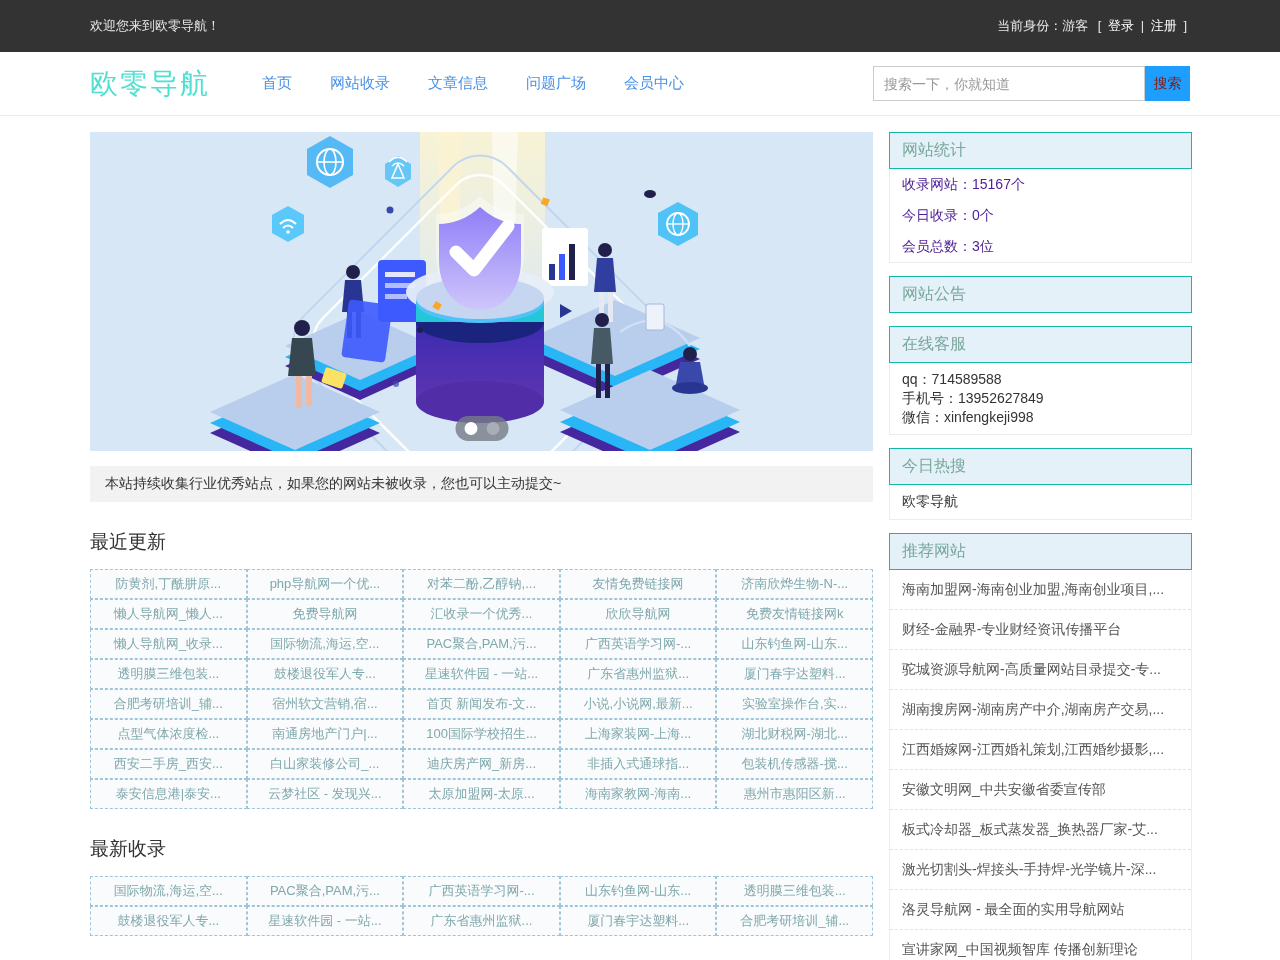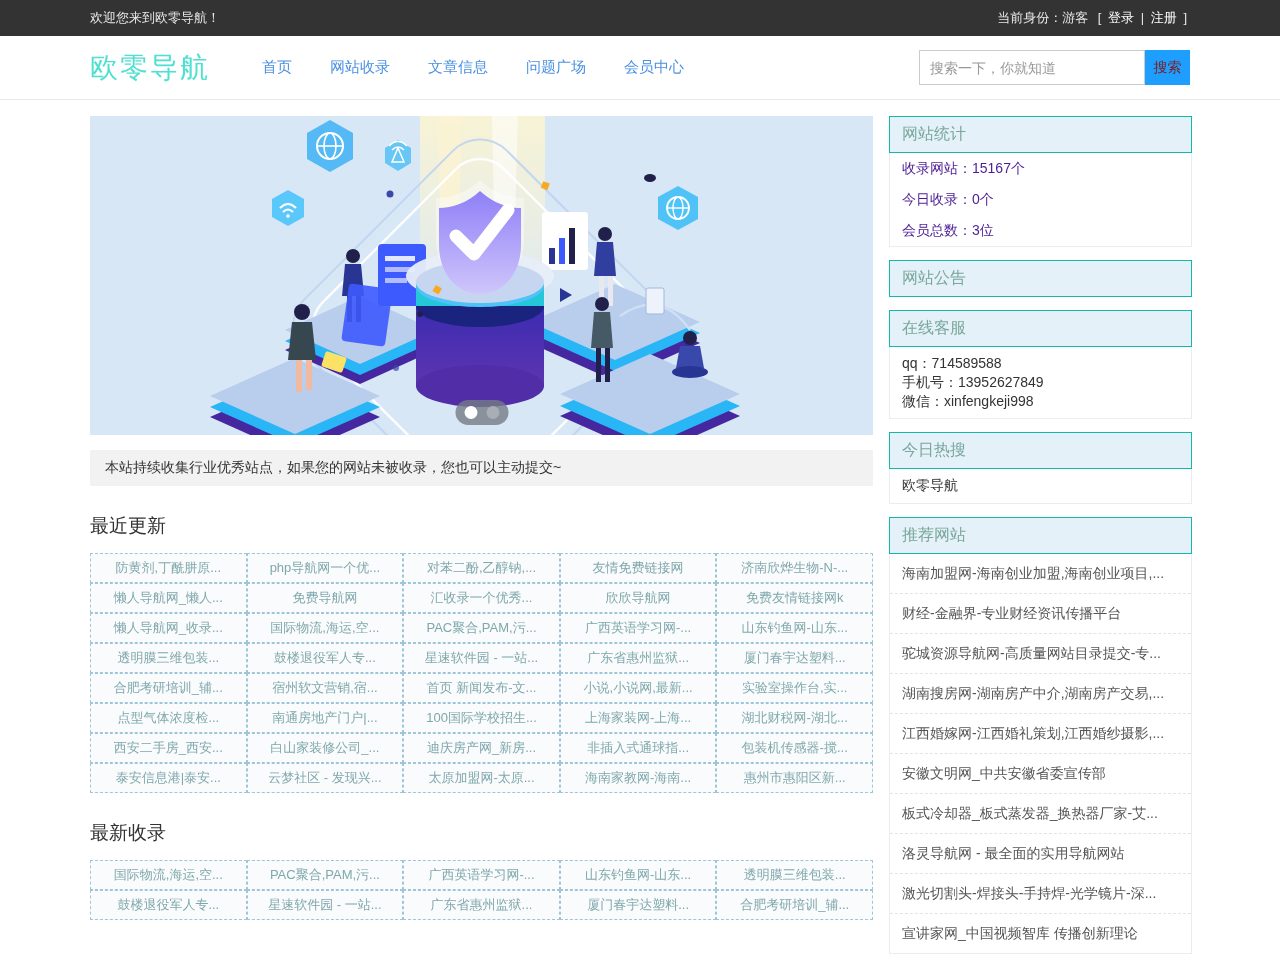--- a/index.html
+++ b/index.html
@@ -1,32 +1,32 @@
 <!DOCTYPE html>
 <html><head>
 <meta charset="utf-8">
 <style>
   * { margin:0; padding:0; box-sizing:border-box; }
   html,body { width:1280px; height:960px; overflow:hidden; background:#ffffff;
     font-family:"Liberation Sans","DejaVu Sans",sans-serif; }
 
   
-  .topbar { height:36px; background:#333333; color:#e6e6e6; font-size:13px;
+  .topbar { height:52px; background:#333333; color:#e6e6e6; font-size:13px;
     display:flex; align-items:center; justify-content:space-between; padding:0 90px; }
   .topbar a { color:#ffffff; text-decoration:none; cursor:pointer; }
   .topbar .idgroup span { margin:0 3px; }
 
   
   .header { height:64px; background:#fff; border-bottom:1px solid #e9e9e9;
     display:flex; align-items:center; padding:0 90px; }
   .logo { font-size:28px; color:#4FE0D1; margin-right:52px; letter-spacing:2px; cursor:pointer; }
   .nav { display:flex; }
   .nav a { color:#4A90E2; font-size:15px; margin-right:38px; text-decoration:none; cursor:pointer; }
   .search { margin-left:auto; display:flex; }
-  .search input { width:226px; height:35px; border:1px solid #cccccc; padding:0 10px;
+  .search input { width:272px; height:35px; border:1px solid #cccccc; padding:0 10px;
     font-size:14px; color:#333; outline:none; }
   .search input::placeholder { color:#999; }
   .search button { width:45px; height:35px; background:#1E9FFF; color:#7f1d1d; border:none;
     font-size:14px; cursor:pointer; }
 
   
   .main { display:flex; gap:16px; padding:16px 90px 0; }
   .col-left  { width:783px; flex:none; }
   .col-right { width:303px; flex:none; }
 
@@ -337,20 +337,20 @@
       <div class="side-head">推荐网站</div>
       <div class="side-body">
 
       <div class="rec-item">海南加盟网-海南创业加盟,海南创业项目,...</div>
           <div class="rec-item">财经-金融界-专业财经资讯传播平台</div>
           <div class="rec-item">驼城资源导航网-高质量网站目录提交-专...</div>
           <div class="rec-item">湖南搜房网-湖南房产中介,湖南房产交易,...</div>
           <div class="rec-item">江西婚嫁网-江西婚礼策划,江西婚纱摄影,...</div>
           <div class="rec-item">安徽文明网_中共安徽省委宣传部</div>
           <div class="rec-item">板式冷却器_板式蒸发器_换热器厂家-艾...</div>
+          <div class="rec-item">激光切割头-焊接头-手持焊-光学镜片-深...</div>
           <div class="rec-item">洛灵导航网 - 最全面的实用导航网站</div>
-          <div class="rec-item">激光切割头-焊接头-手持焊-光学镜片-深...</div>
           <div class="rec-item">宣讲家网_中国视频智库 传播创新理论</div>
         </div>
     </div>
 
   </div>
 </div>
 
 </body></html>

